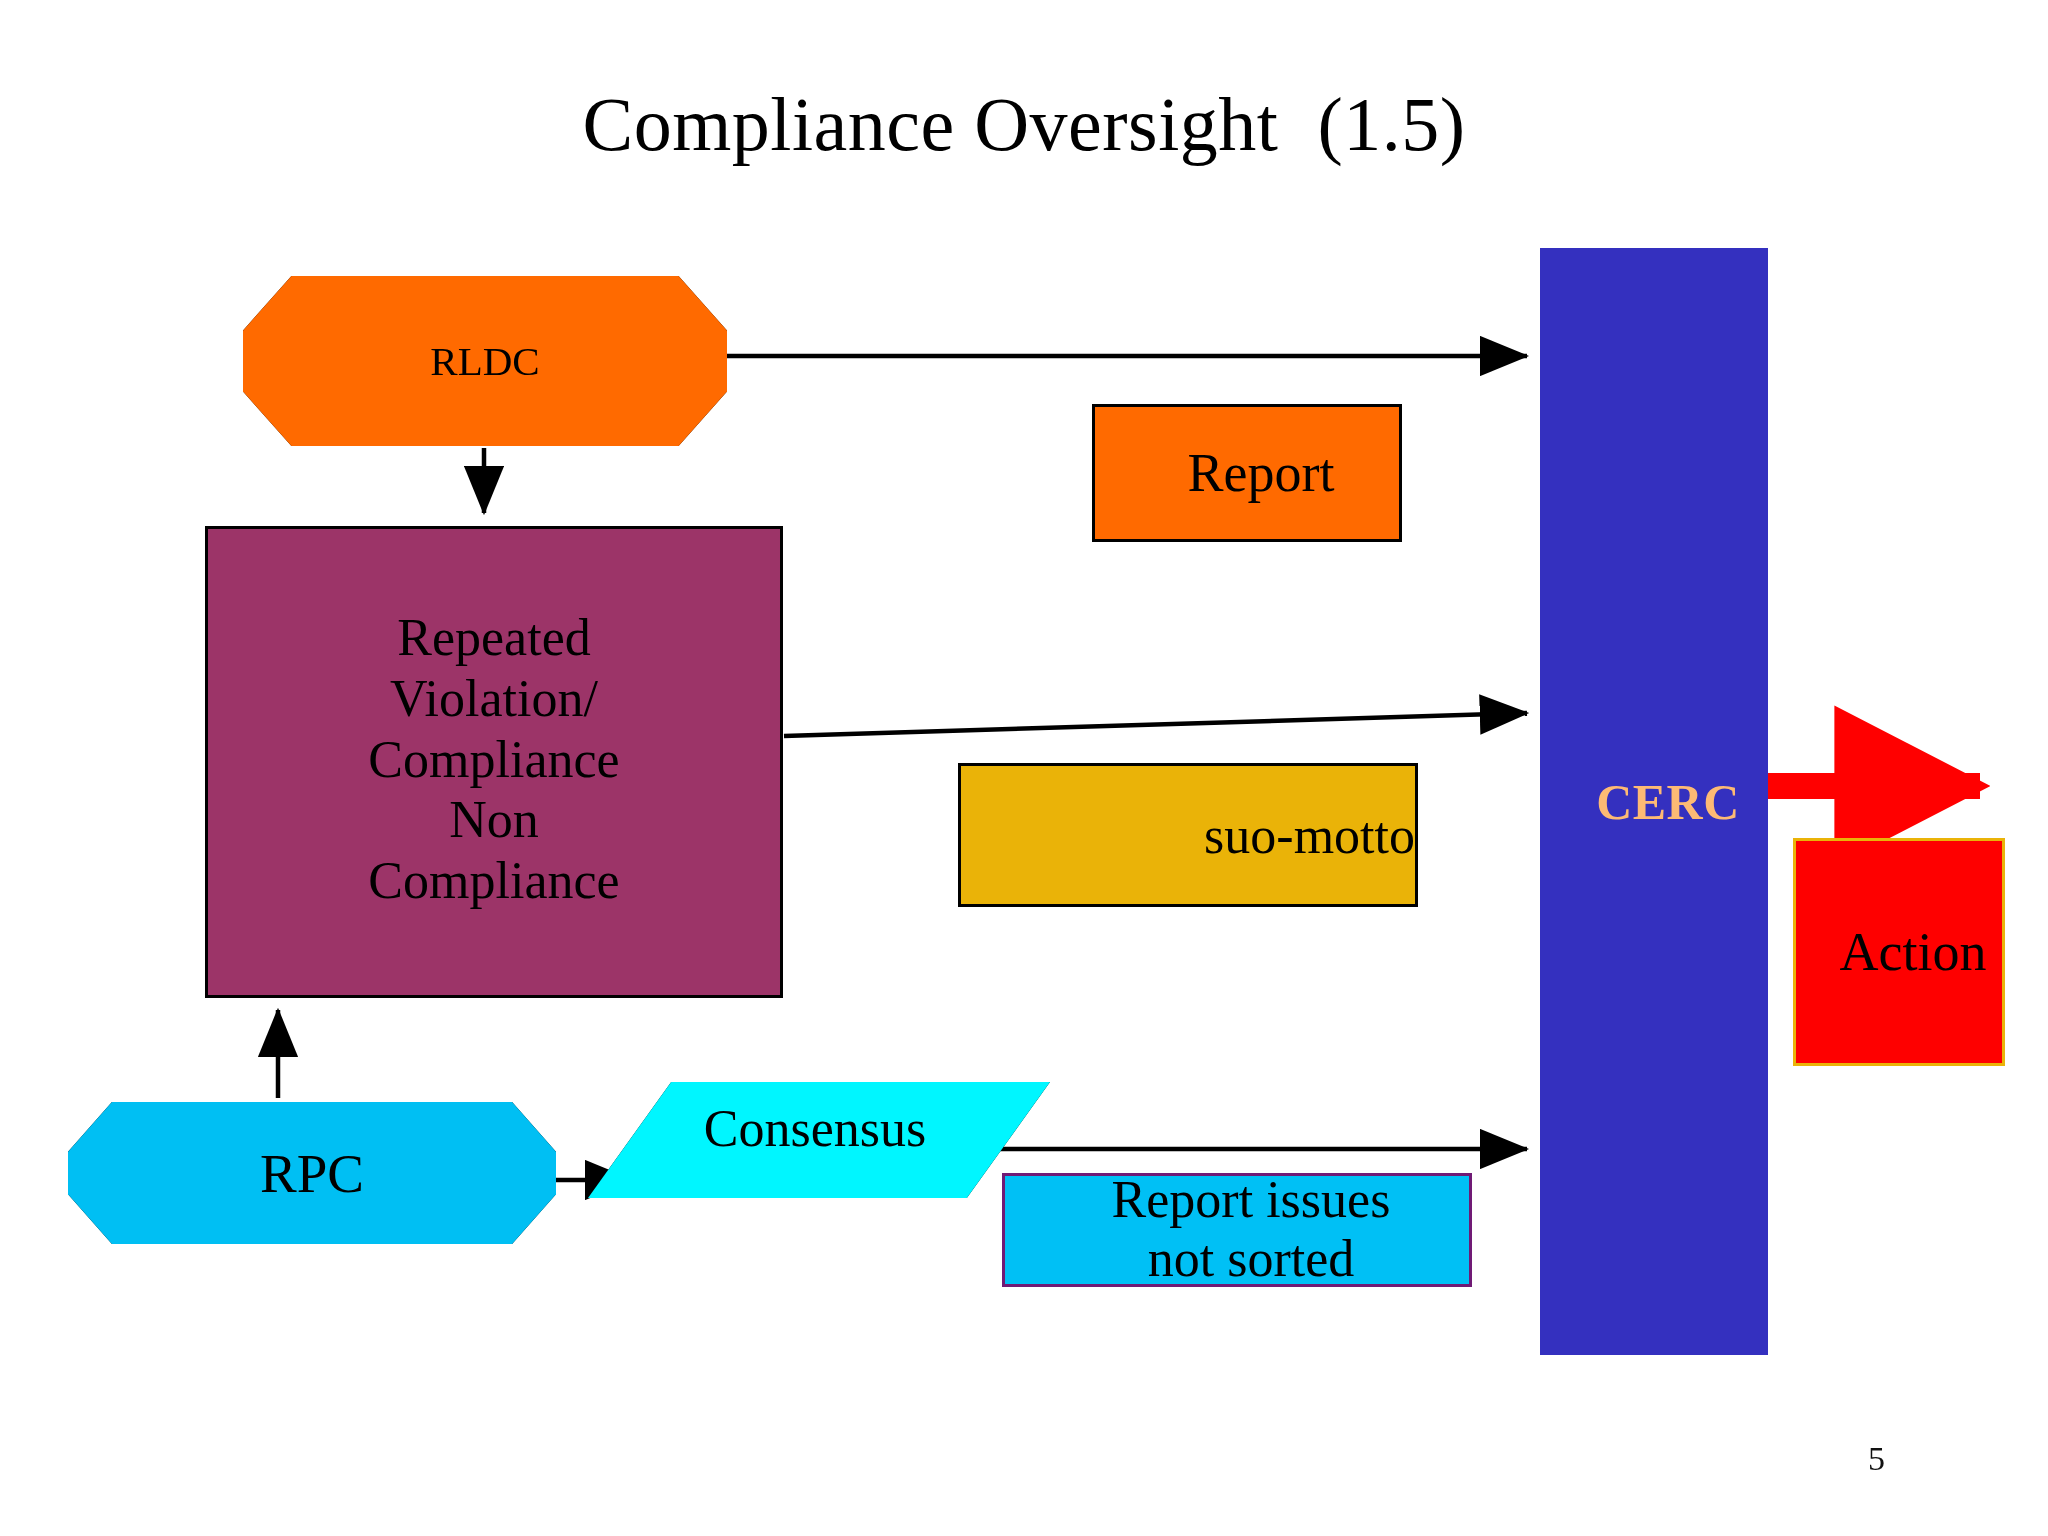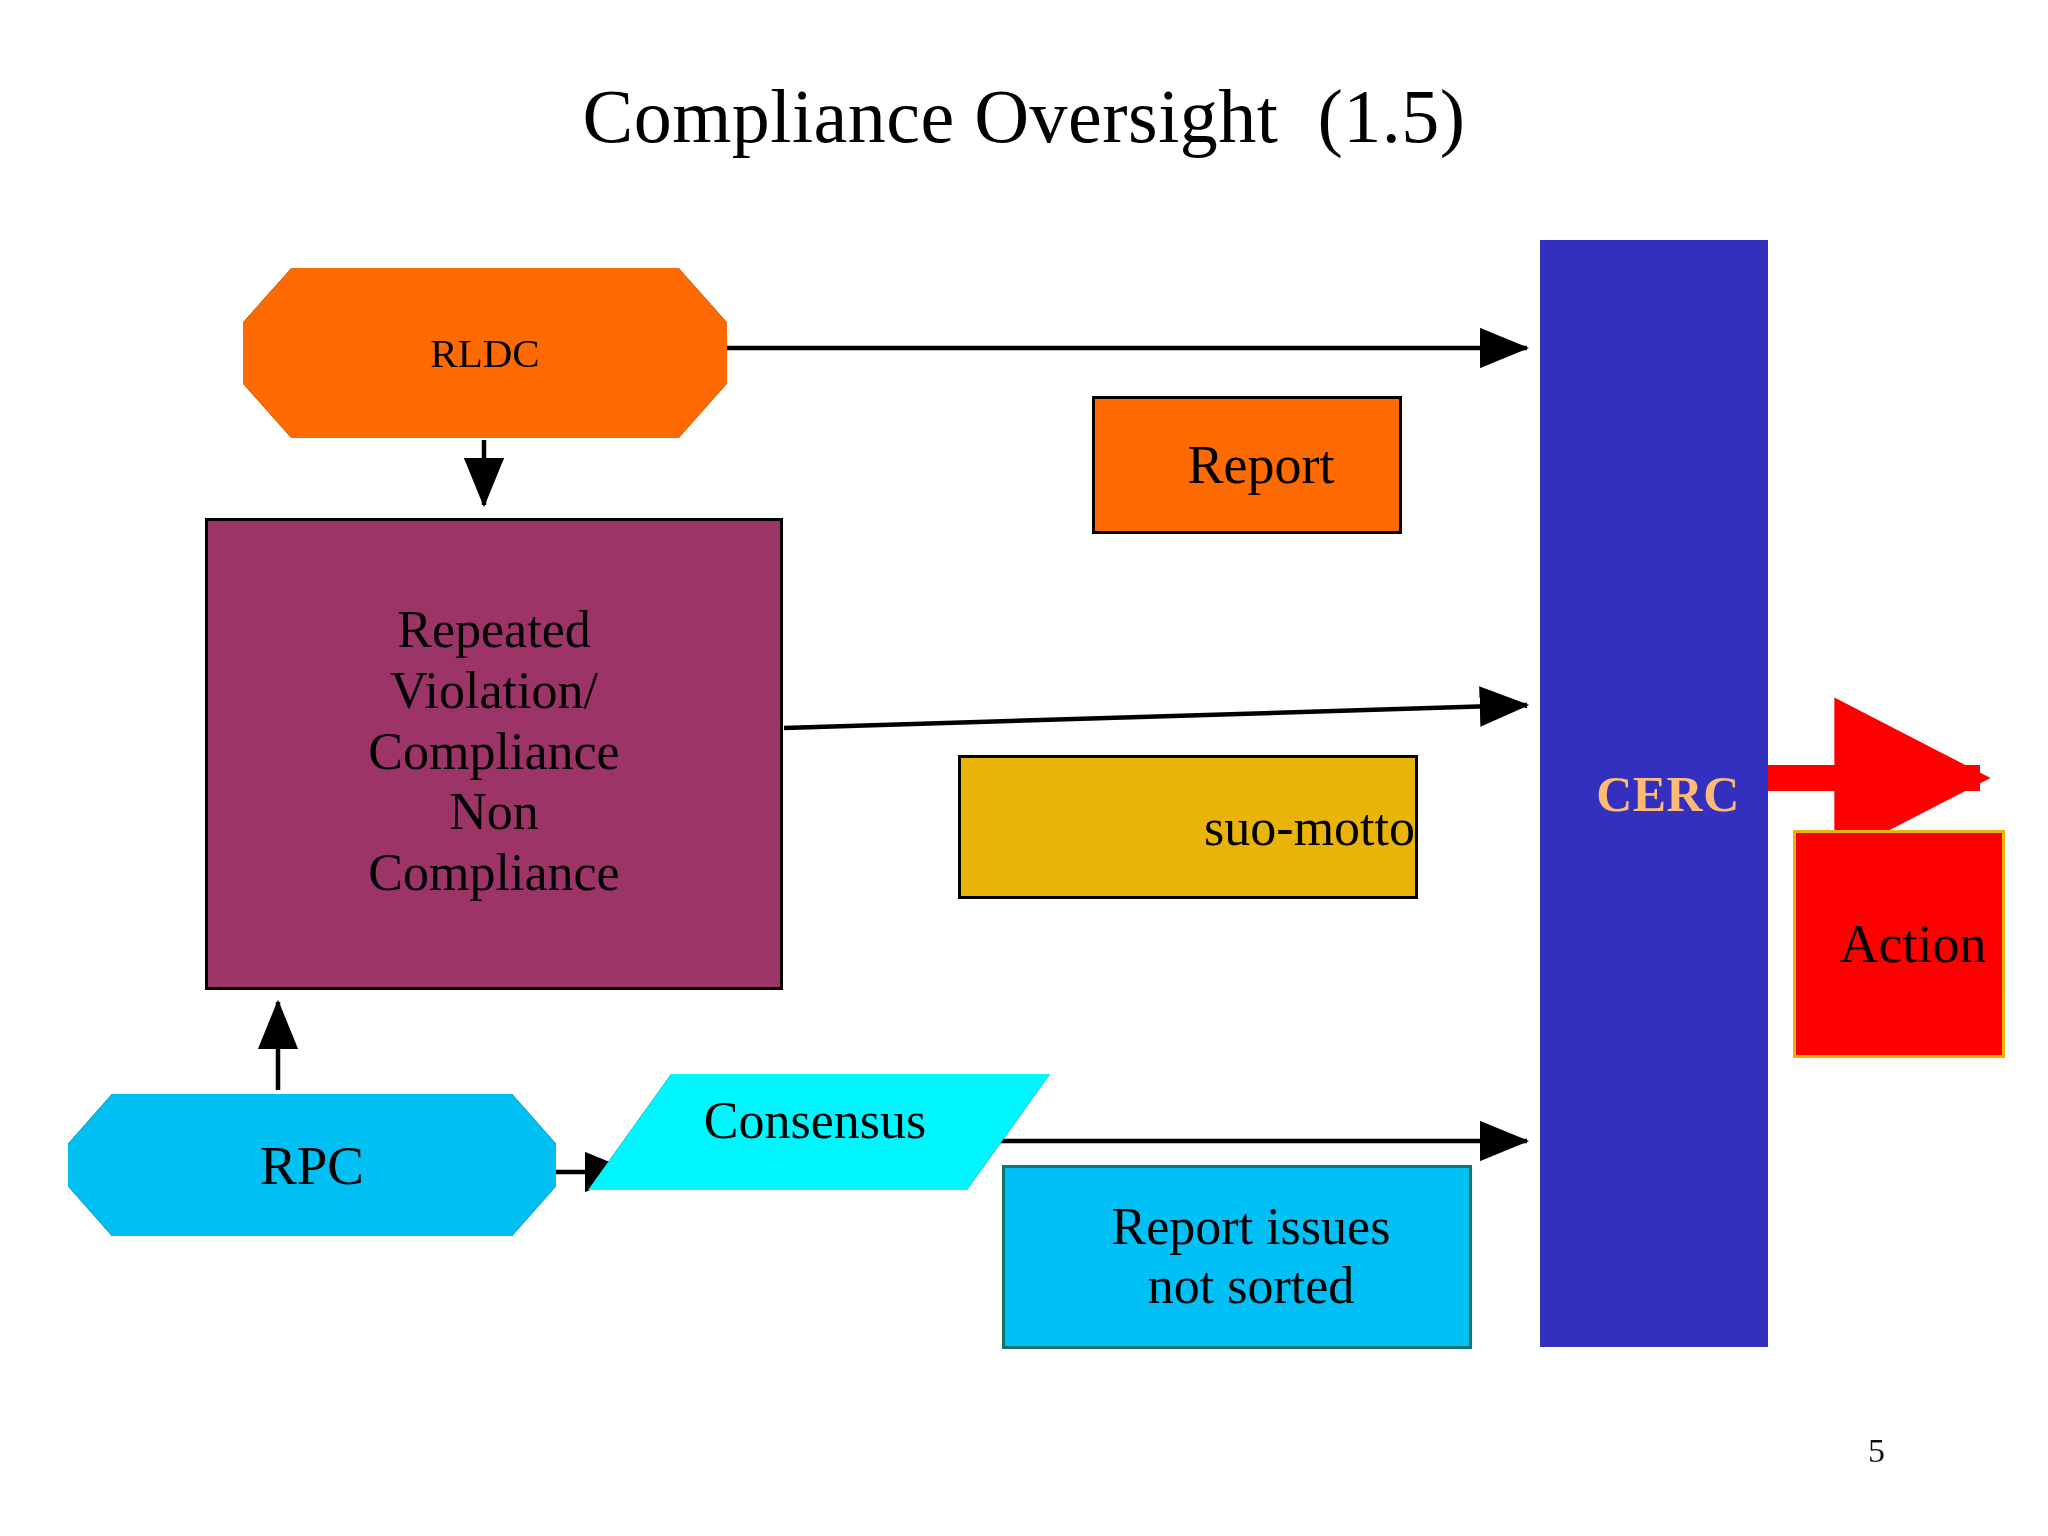--- a/index.html
+++ b/index.html
@@ -1,18 +1,18 @@
 <!DOCTYPE html>
 <html><head>
 <meta charset="utf-8">
 <style>
   html,body{margin:0;padding:0;background:#ffffff;}
   body{width:2048px;height:1536px;position:relative;overflow:hidden;
        font-family:"Liberation Serif","DejaVu Serif",serif;color:#000;}
-  .slide{position:absolute;inset:0;background:#fff;}
+  .slide{position:absolute;inset:0;background:#fff;margin-top:8px;}
 
   
   .title{
     position:absolute;left:0;top:78px;width:2048px;text-align:center;
     font-size:76px;line-height:1;letter-spacing:0.5px;color:#000;
     font-family:"Liberation Serif","DejaVu Serif",serif;font-weight:400;
     white-space:pre;
   }
 
   
@@ -69,22 +69,22 @@
   }
 
   
   #suomotto-box{
     left:958px;top:755px;width:460px;height:144px;
     background:#eab308;border:3px solid #000;font-size:52px;justify-content:flex-end;
   }
 
   
   #reportissues-box{
-    left:1002px;top:1165px;width:470px;height:184px;
-    background:#00c0f5;border:3px solid #0f766e;font-size:52px;line-height:1.13;
+    left:1002px;top:1165px;width:470px;height:114px;
+    background:#00c0f5;border:3px solid #701a75;font-size:52px;line-height:1.13;
   }
 
   
   #cerc-bar{
     left:1540px;top:240px;width:228px;height:1107px;
     background:#3430bf;
     font-size:50px;font-weight:bold;color:#fdba74;
     letter-spacing:0.5px;
   }
 

